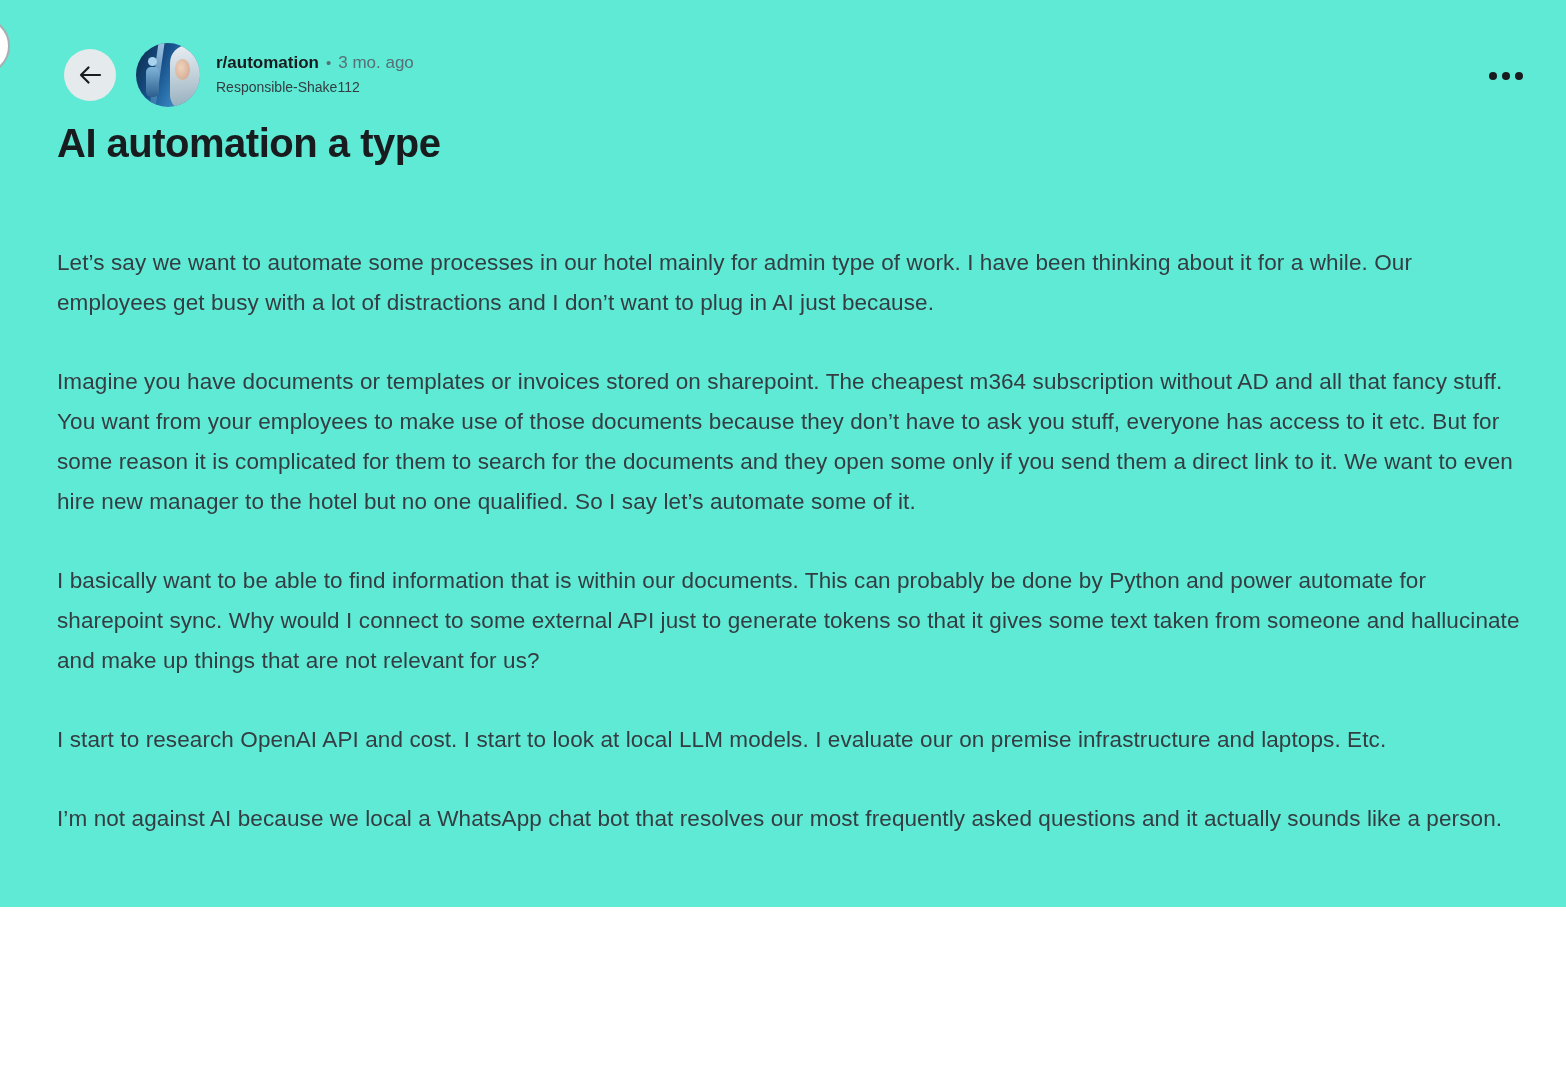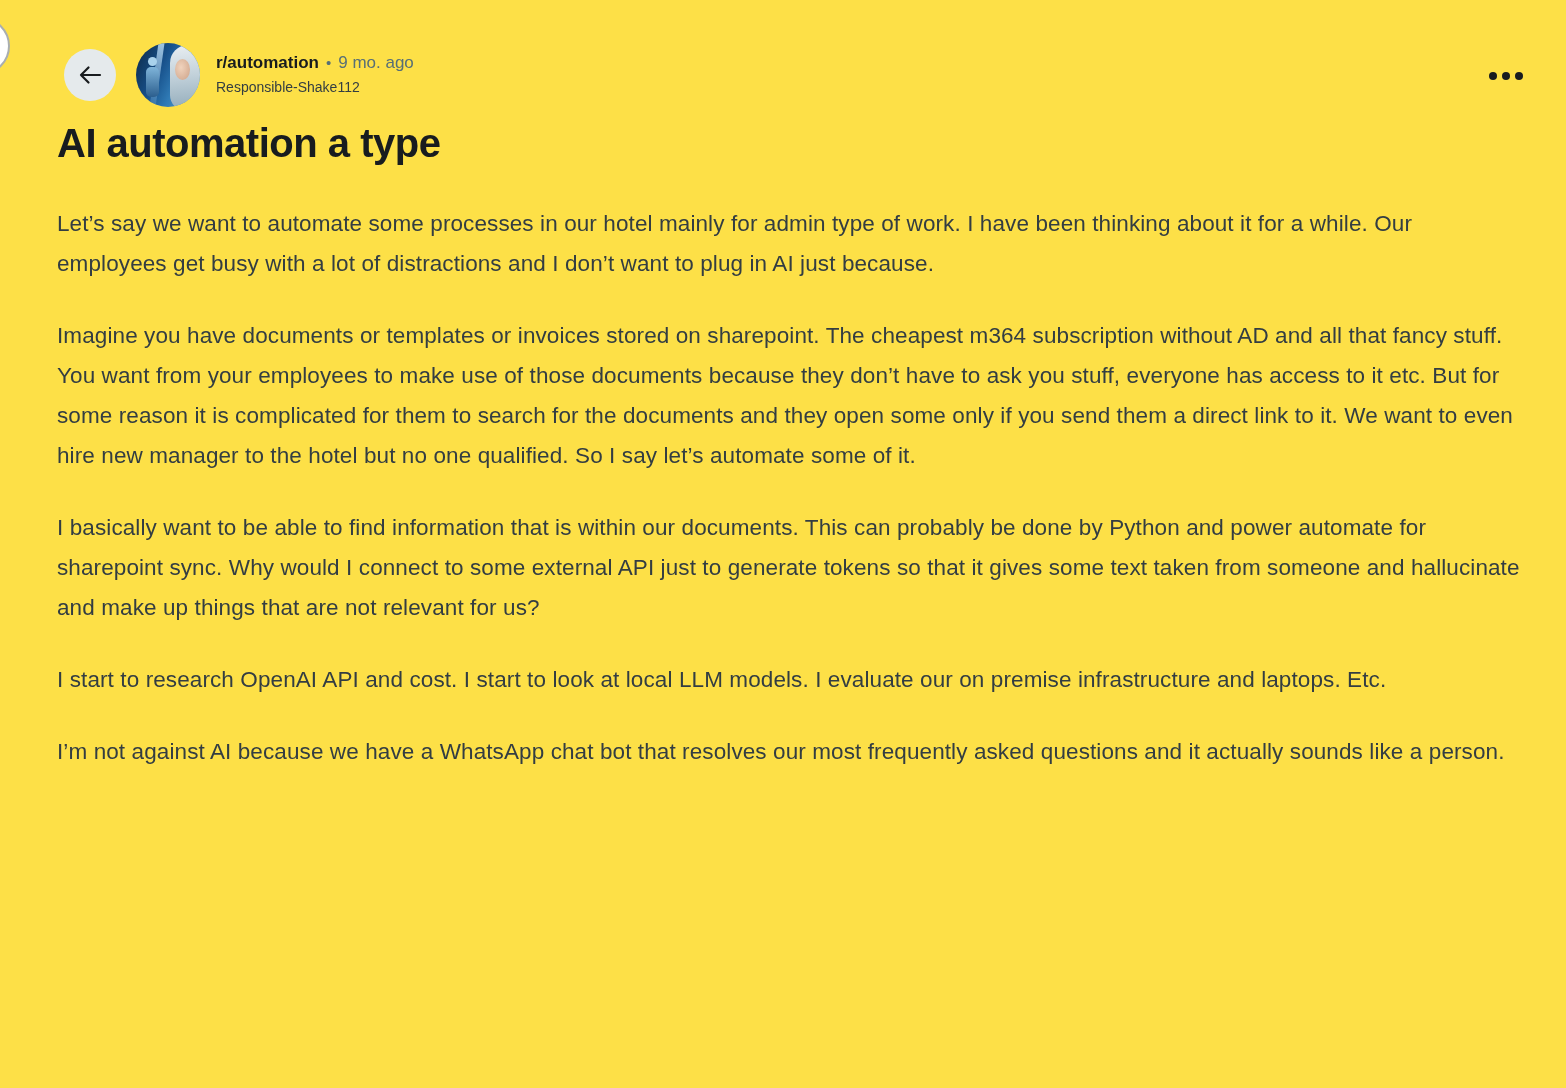--- a/index.html
+++ b/index.html
@@ -3,22 +3,22 @@
 <meta charset="utf-8">
 <style>
   * { margin: 0; padding: 0; box-sizing: border-box; }
   html, body {
     background: #ffffff;
     font-family: "Liberation Sans", "DejaVu Sans", sans-serif;
   }
   .page {
     position: relative;
     width: 1566px;
-    height: 1088px;
-    background: #fde047;
+    height: 907px;
+    background: #5eead4;
     overflow: hidden;
   }
   
   .edge-arc {
     position: absolute;
     left: -48px;
     top: 17px;
     width: 58px;
     height: 58px;
     border: 2px solid #a9aeb1;
@@ -158,20 +158,21 @@
     left: 57px;
     top: 204px;
     width: 1466px;
   }
   .post-body p {
     font-size: 22.5px;
     line-height: 40px;
     color: #333d42;
     margin-bottom: 32px;
     letter-spacing: 0.1px;
+    margin-top: 39px;
   }
   .post-body p:last-child { margin-bottom: 0; }
 </style>
 </head>
 <body>
 
 <div class="page">
 
   <div class="edge-arc"></div>
 
@@ -189,35 +190,35 @@
       <div class="robot-head"></div>
       <div class="robot"></div>
       <div class="hair"></div>
       <div class="face"></div>
     </div>
 
     <div class="header-meta">
       <div class="meta-line1">
         <span class="subreddit">r/automation</span>
         <span class="meta-sep">•</span>
-        <span class="timestamp">9 mo. ago</span>
+        <span class="timestamp">3 mo. ago</span>
       </div>
       <div class="author">Responsible-Shake112</div>
     </div>
   </header>
 
   <button class="overflow-btn">
     <span class="dot"></span>
     <span class="dot"></span>
     <span class="dot"></span>
   </button>
 
   <h1 class="post-title">AI automation a type</h1>
 
   <div class="post-body">
     <p>Let’s say we want to automate some processes in our hotel mainly for admin type of work. I have been thinking about it for a while. Our employees get busy with a lot of distractions and I don’t want to plug in AI just because.</p>
     <p>Imagine you have documents or templates or invoices stored on sharepoint. The cheapest m364 subscription without AD and all that fancy stuff. You want from your employees to make use of those documents because they don’t have to ask you stuff, everyone has access to it etc. But for some reason it is complicated for them to search for the documents and they open some only if you send them a direct link to it. We want to even hire new manager to the hotel but no one qualified. So I say let’s automate some of it.</p>
     <p>I basically want to be able to find information that is within our documents. This can probably be done by Python and power automate for sharepoint sync. Why would I connect to some external API just to generate tokens so that it gives some text taken from someone and hallucinate and make up things that are not relevant for us?</p>
     <p>I start to research OpenAI API and cost. I start to look at local LLM models. I evaluate our on premise infrastructure and laptops. Etc.</p>
-    <p>I’m not against AI because we have a WhatsApp chat bot that resolves our most frequently asked questions and it actually sounds like a person.</p>
+    <p>I’m not against AI because we local a WhatsApp chat bot that resolves our most frequently asked questions and it actually sounds like a person.</p>
   </div>
 
 </div>
 
 </body></html>

